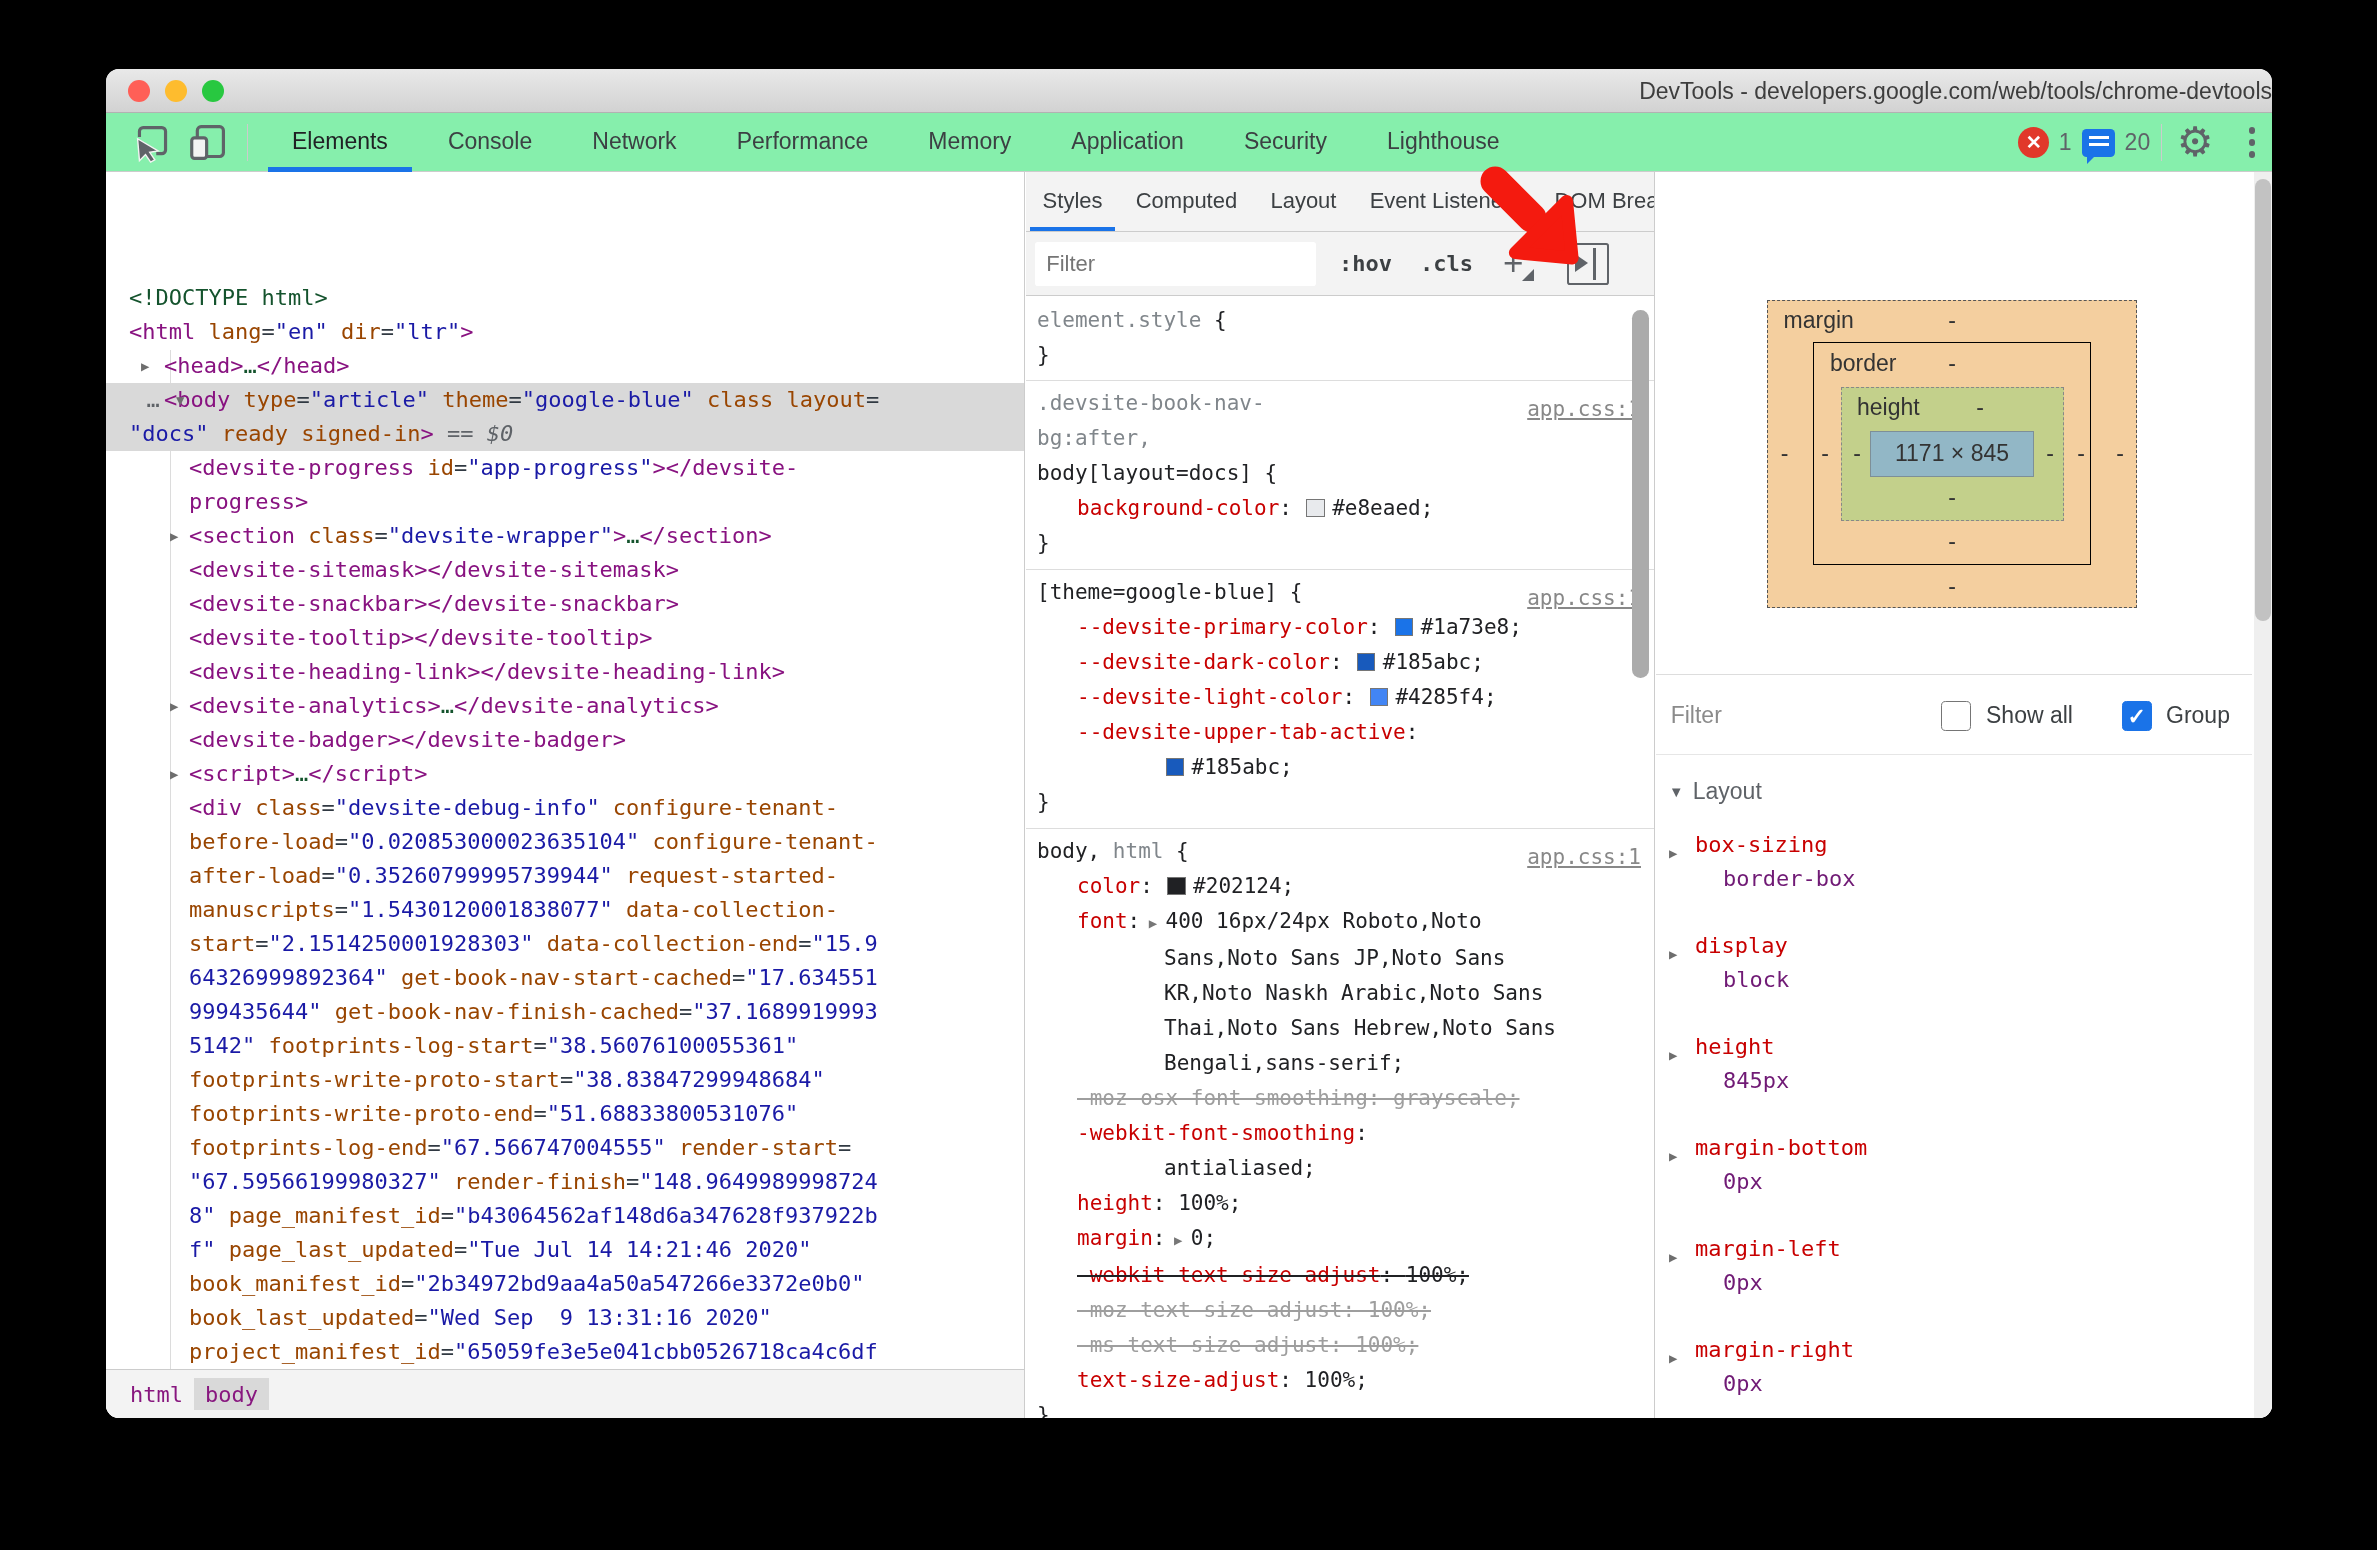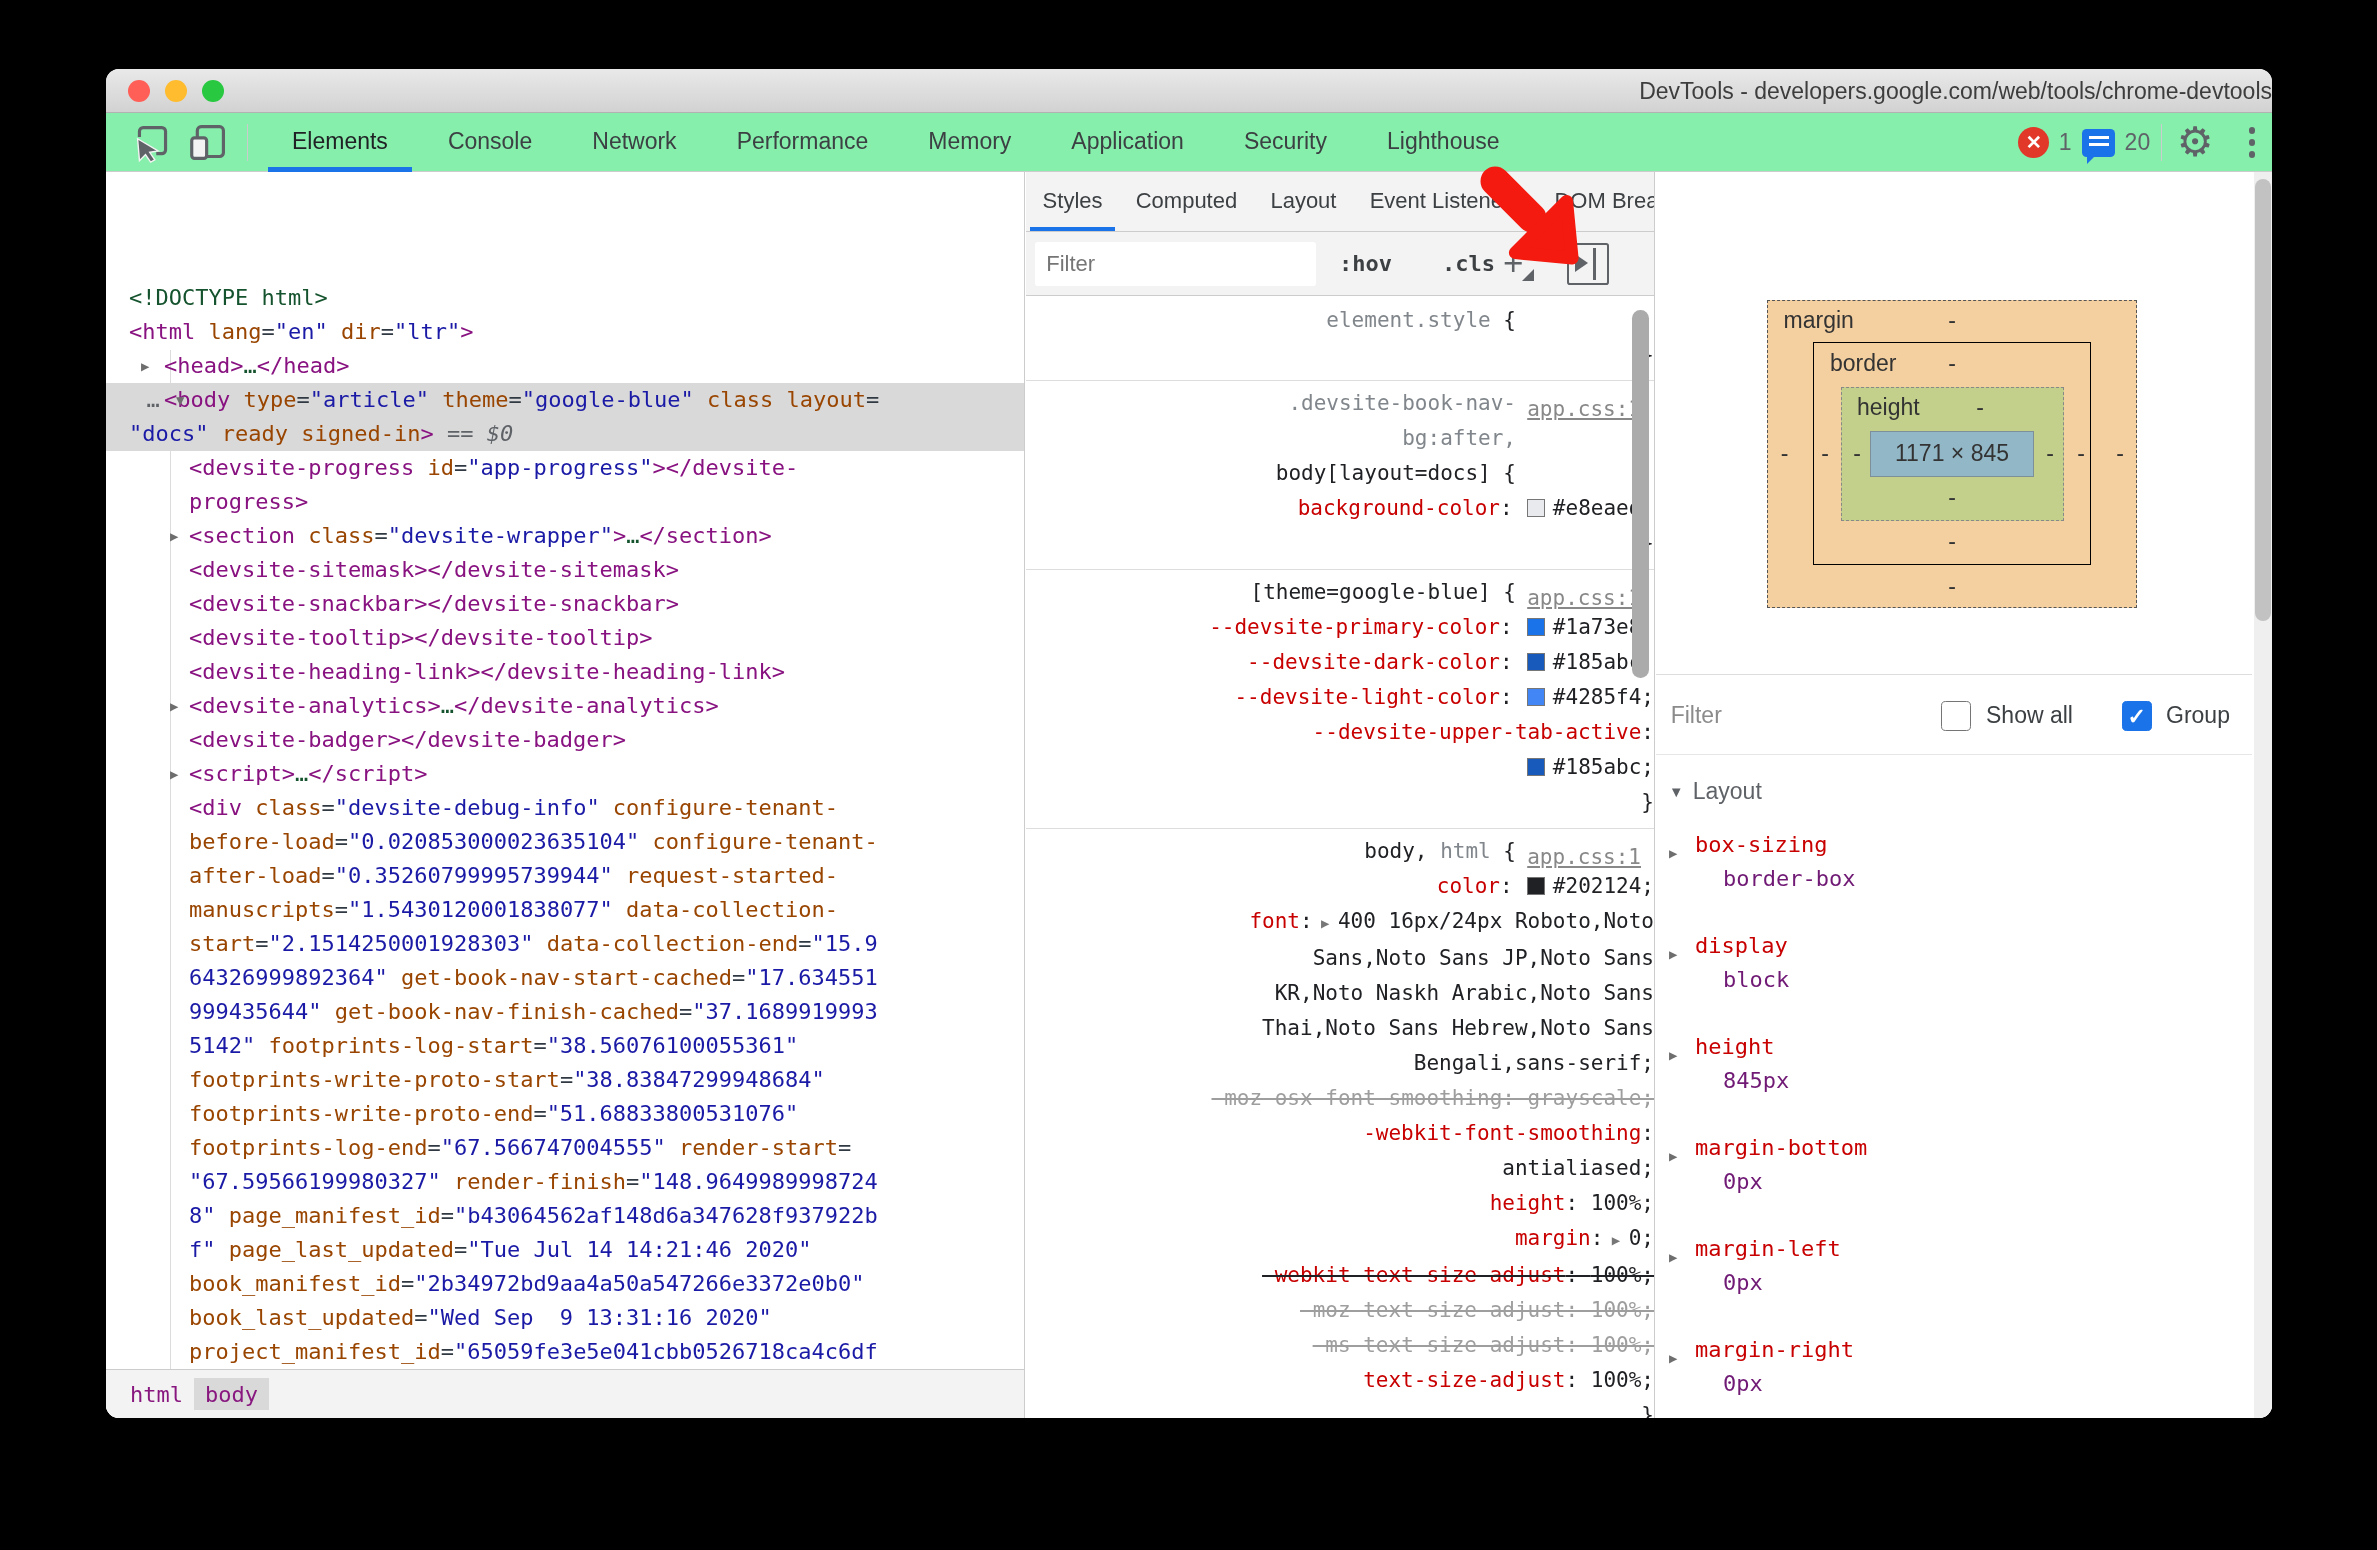--- a/index.html
+++ b/index.html
@@ -58,21 +58,21 @@
   .sfilter input { position:absolute; left:9.2px; top:10px; width:281px; height:44px; border:none; border-radius:2.8px; background:#fff; font-size:22px; padding:0 11px; color:#202124; font-family:"Liberation Sans",sans-serif;}
   .sfilter input::placeholder { color:#757575; }
   .ptog { position:absolute; top:0; height:64px; line-height:64px; font-family:"DejaVu Sans Mono", monospace; font-size:22px; color:#3c4043; font-weight:bold; }
   .plus { position:absolute; left:477px; top:0; height:64px; line-height:61px; font-size:35px; color:#5f6368; }
   .plus::after { content:""; position:absolute; right:-11px; bottom:14.7px; border:6.4px solid transparent; border-right-color:#5f6368; border-bottom-color:#5f6368; }
   .expbox { position:absolute; left:541px; top:11px; width:42px; height:42px; border:2.8px solid #5f6368; border-radius:2.8px; }
   .expbox i { position:absolute; left:24px; top:2.8px; bottom:2.8px; width:2.8px; background:#5f6368; }
   .expbox b { position:absolute; left:6.4px; top:9.2px; border-left:13px solid #5f6368; border-top:9.2px solid transparent; border-bottom:9.2px solid transparent; }
   .rules { position:absolute; left:0; top:125px; right:0; bottom:0; overflow:hidden; background:#fff;
            font-family:"DejaVu Sans Mono", monospace; font-size:21px; line-height:35px; white-space:pre-wrap; color:#202124; }
-  .rule { border-bottom:0.9px solid #ddd; padding:5.5px 0 7.4px 0; position:relative;text-align:right; }
+  .rule { border-bottom:0.9px solid #ddd; padding:5.5px 0 7.4px 0; position:relative; }
   .selline { padding:0 138px 0 11px; position:relative; }
   .selg { color:#80868b; } .selb { color:#202124; }
   .rlink { position:absolute; right:13px; top:5.5px; color:#888; text-decoration:underline; font-size:21px; }
   .decl { padding-left:138px; text-indent:-87px; }
   .decl.gs { color:#9e9e9e; text-decoration:line-through; }
   .decl.st { text-decoration:line-through; }
   .dn { color:#c80000; } .dv { color:#202124; } .pu { color:#202124; } .gv { color:#9e9e9e; }
   .ar { color:#777; font-size:14px; }
   .sw { display:inline-block; width:18.4px; height:18.4px; border:0.9px solid #767676; margin:0 7.4px 0 1.8px; vertical-align:-1.8px; }
   .close { padding-left:11px; }
@@ -187,21 +187,21 @@
     <div class="stabs" id="styles-tabs">
         <div class="stab active">Styles</div>
         <div class="stab">Computed</div>
         <div class="stab">Layout</div>
         <div class="stab">Event Listeners</div>
         <div class="stab">DOM Breakpoints</div>
       </div>
     <div class="sfilter">
       <input type="text" placeholder="Filter" style="">
       <span class="ptog" style="left:313px">:hov</span>
-      <span class="ptog" style="left:416px">.cls</span>
+      <span class="ptog" style="left:394px">.cls</span>
       <span class="plus">+</span>
       <span class="expbox">
           <b></b>
           <i></i>
         </span>
     </div>
     <div class="rules" id="rules"><div class="rule"><div class="selline"><span class="selg">element.style</span><span class="selb"> {</span></div><div class="close">}</div></div><div class="rule"><div class="selline"><span class="selg">.devsite-book-nav-
 bg:after,
 </span><span class="selb">body[layout=docs]</span><span class="selb"> {</span><span class="rlink">app.css:1</span></div><div class="decl"><span class="dn">background-color</span><span class="pu">: </span><span class="sw" style="background: rgb(232, 234, 237);"></span><span class="dv">#e8eaed;</span></div><div class="close">}</div></div><div class="rule"><div class="selline"><span class="selb">[theme=google-blue]</span><span class="selb"> {</span><span class="rlink">app.css:1</span></div><div class="decl"><span class="dn">--devsite-primary-color</span><span class="pu">: </span><span class="sw" style="background: rgb(26, 115, 232);"></span><span class="dv">#1a73e8;</span></div><div class="decl"><span class="dn">--devsite-dark-color</span><span class="pu">: </span><span class="sw" style="background: rgb(24, 90, 188);"></span><span class="dv">#185abc;</span></div><div class="decl"><span class="dn">--devsite-light-color</span><span class="pu">: </span><span class="sw" style="background: rgb(66, 133, 244);"></span><span class="dv">#4285f4;</span></div><div class="decl"><span class="dn">--devsite-upper-tab-active</span><span class="pu">:
 </span><span class="sw" style="background: rgb(24, 90, 188);"></span><span class="dv">#185abc;</span></div><div class="close">}</div></div><div class="rule"><div class="selline"><span class="selb">body,</span><span class="selg"> html</span><span class="selb"> {</span><span class="rlink">app.css:1</span></div><div class="decl"><span class="dn">color</span><span class="pu">: </span><span class="sw" style="background: rgb(32, 33, 36);"></span><span class="dv">#202124;</span></div><div class="decl"><span class="dn">font</span><span class="pu">:</span><span class="ar"> ▶ </span><span class="dv">400 16px/24px Roboto,Noto

